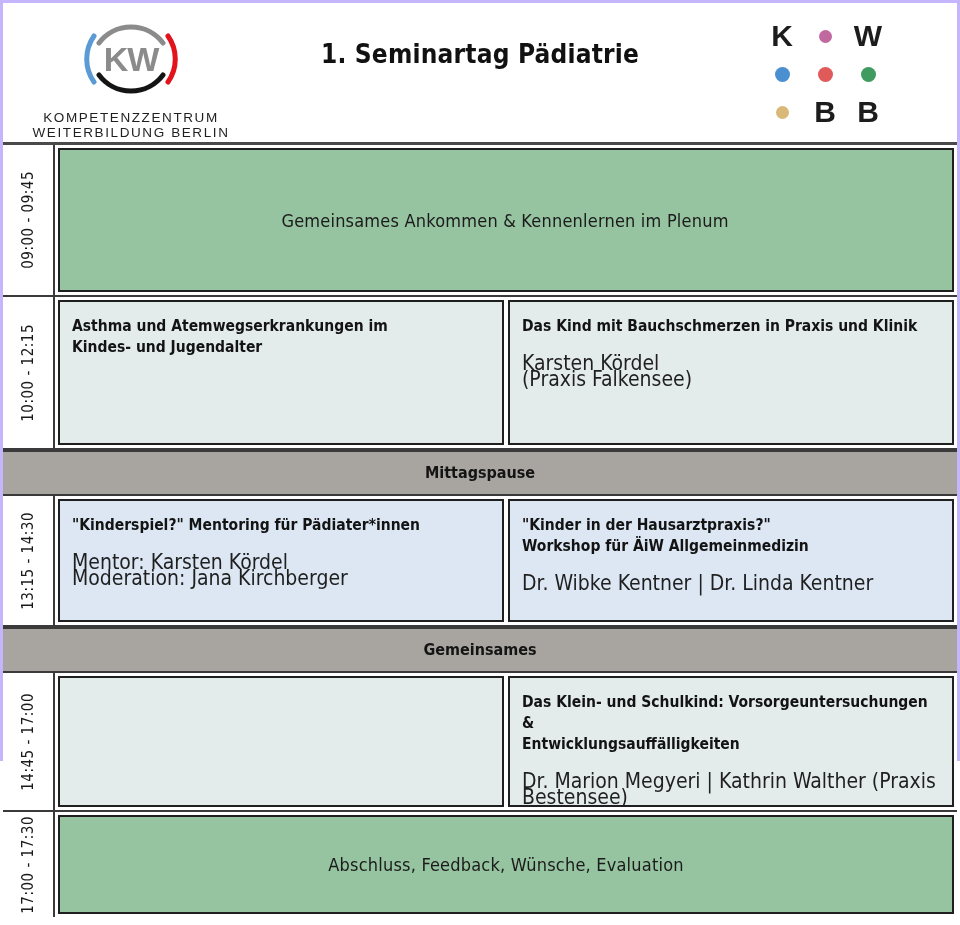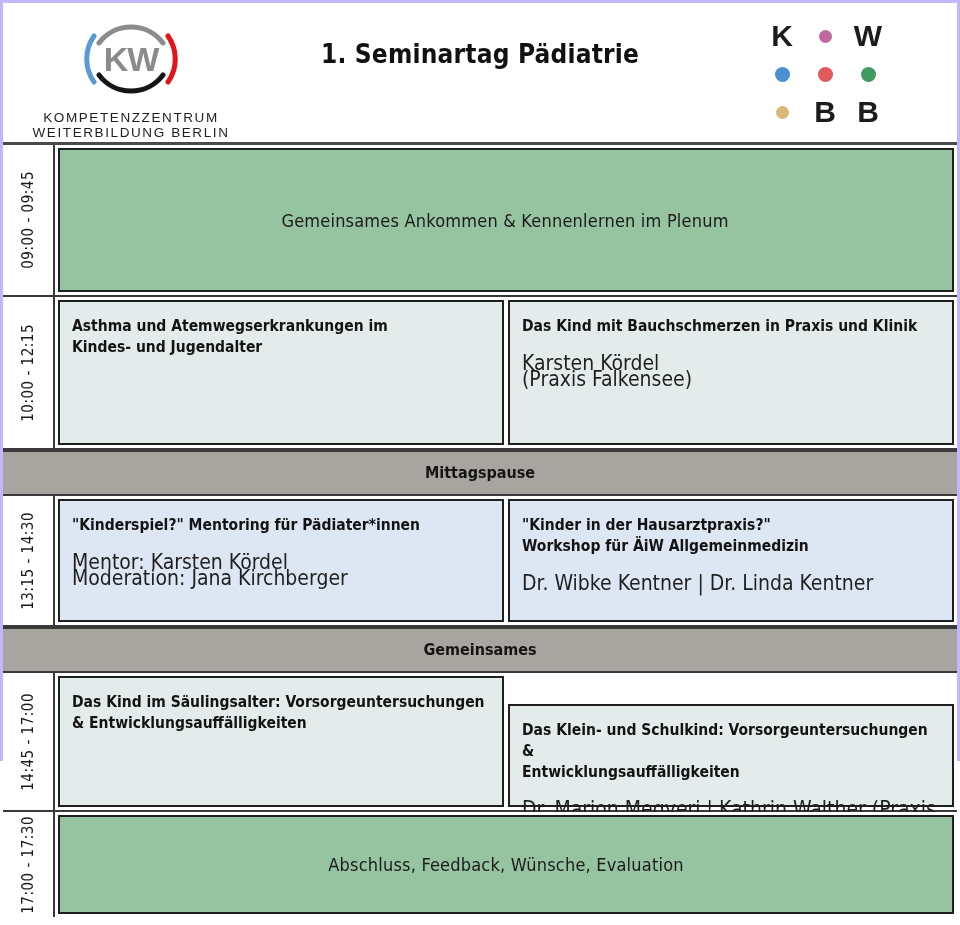--- a/index.html
+++ b/index.html
@@ -271,23 +271,22 @@
       </div>
       <div class="breakrow" style="background: rgb(168, 165, 160);">
         <div class="brk-inner">Gemeinsames</div>
       </div>
       <div class="row" style="height: 139px;">
         <div class="timecol">
           <span class="time-label">14:45 - 17:00</span>
         </div>
         <div class="cells">
           <div class="cell" style="background: rgb(228, 236, 235);">
-            <p class="cell-title">Das Kind im Säulingsalter: Vorsorgeuntersuchungen<br>&amp; Entwicklungsauffälligkeiten</p>
-          </div>
-          <div class="cell" style="background: rgb(228, 236, 235); margin-top: 28px;">
+          </div>
+          <div class="cell" style="background: rgb(228, 236, 235);">
             <p class="cell-title">Das Klein- und Schulkind: Vorsorgeuntersuchungen &amp;<br>Entwicklungsauffälligkeiten</p>
             <p class="cell-sub">Dr. Marion Megyeri | Kathrin Walther (Praxis Bestensee)</p>
           </div>
         </div>
       </div>
       <div class="row" style="height: 105px;">
         <div class="timecol">
           <span class="time-label">17:00 - 17:30</span>
         </div>
         <div class="cells">

